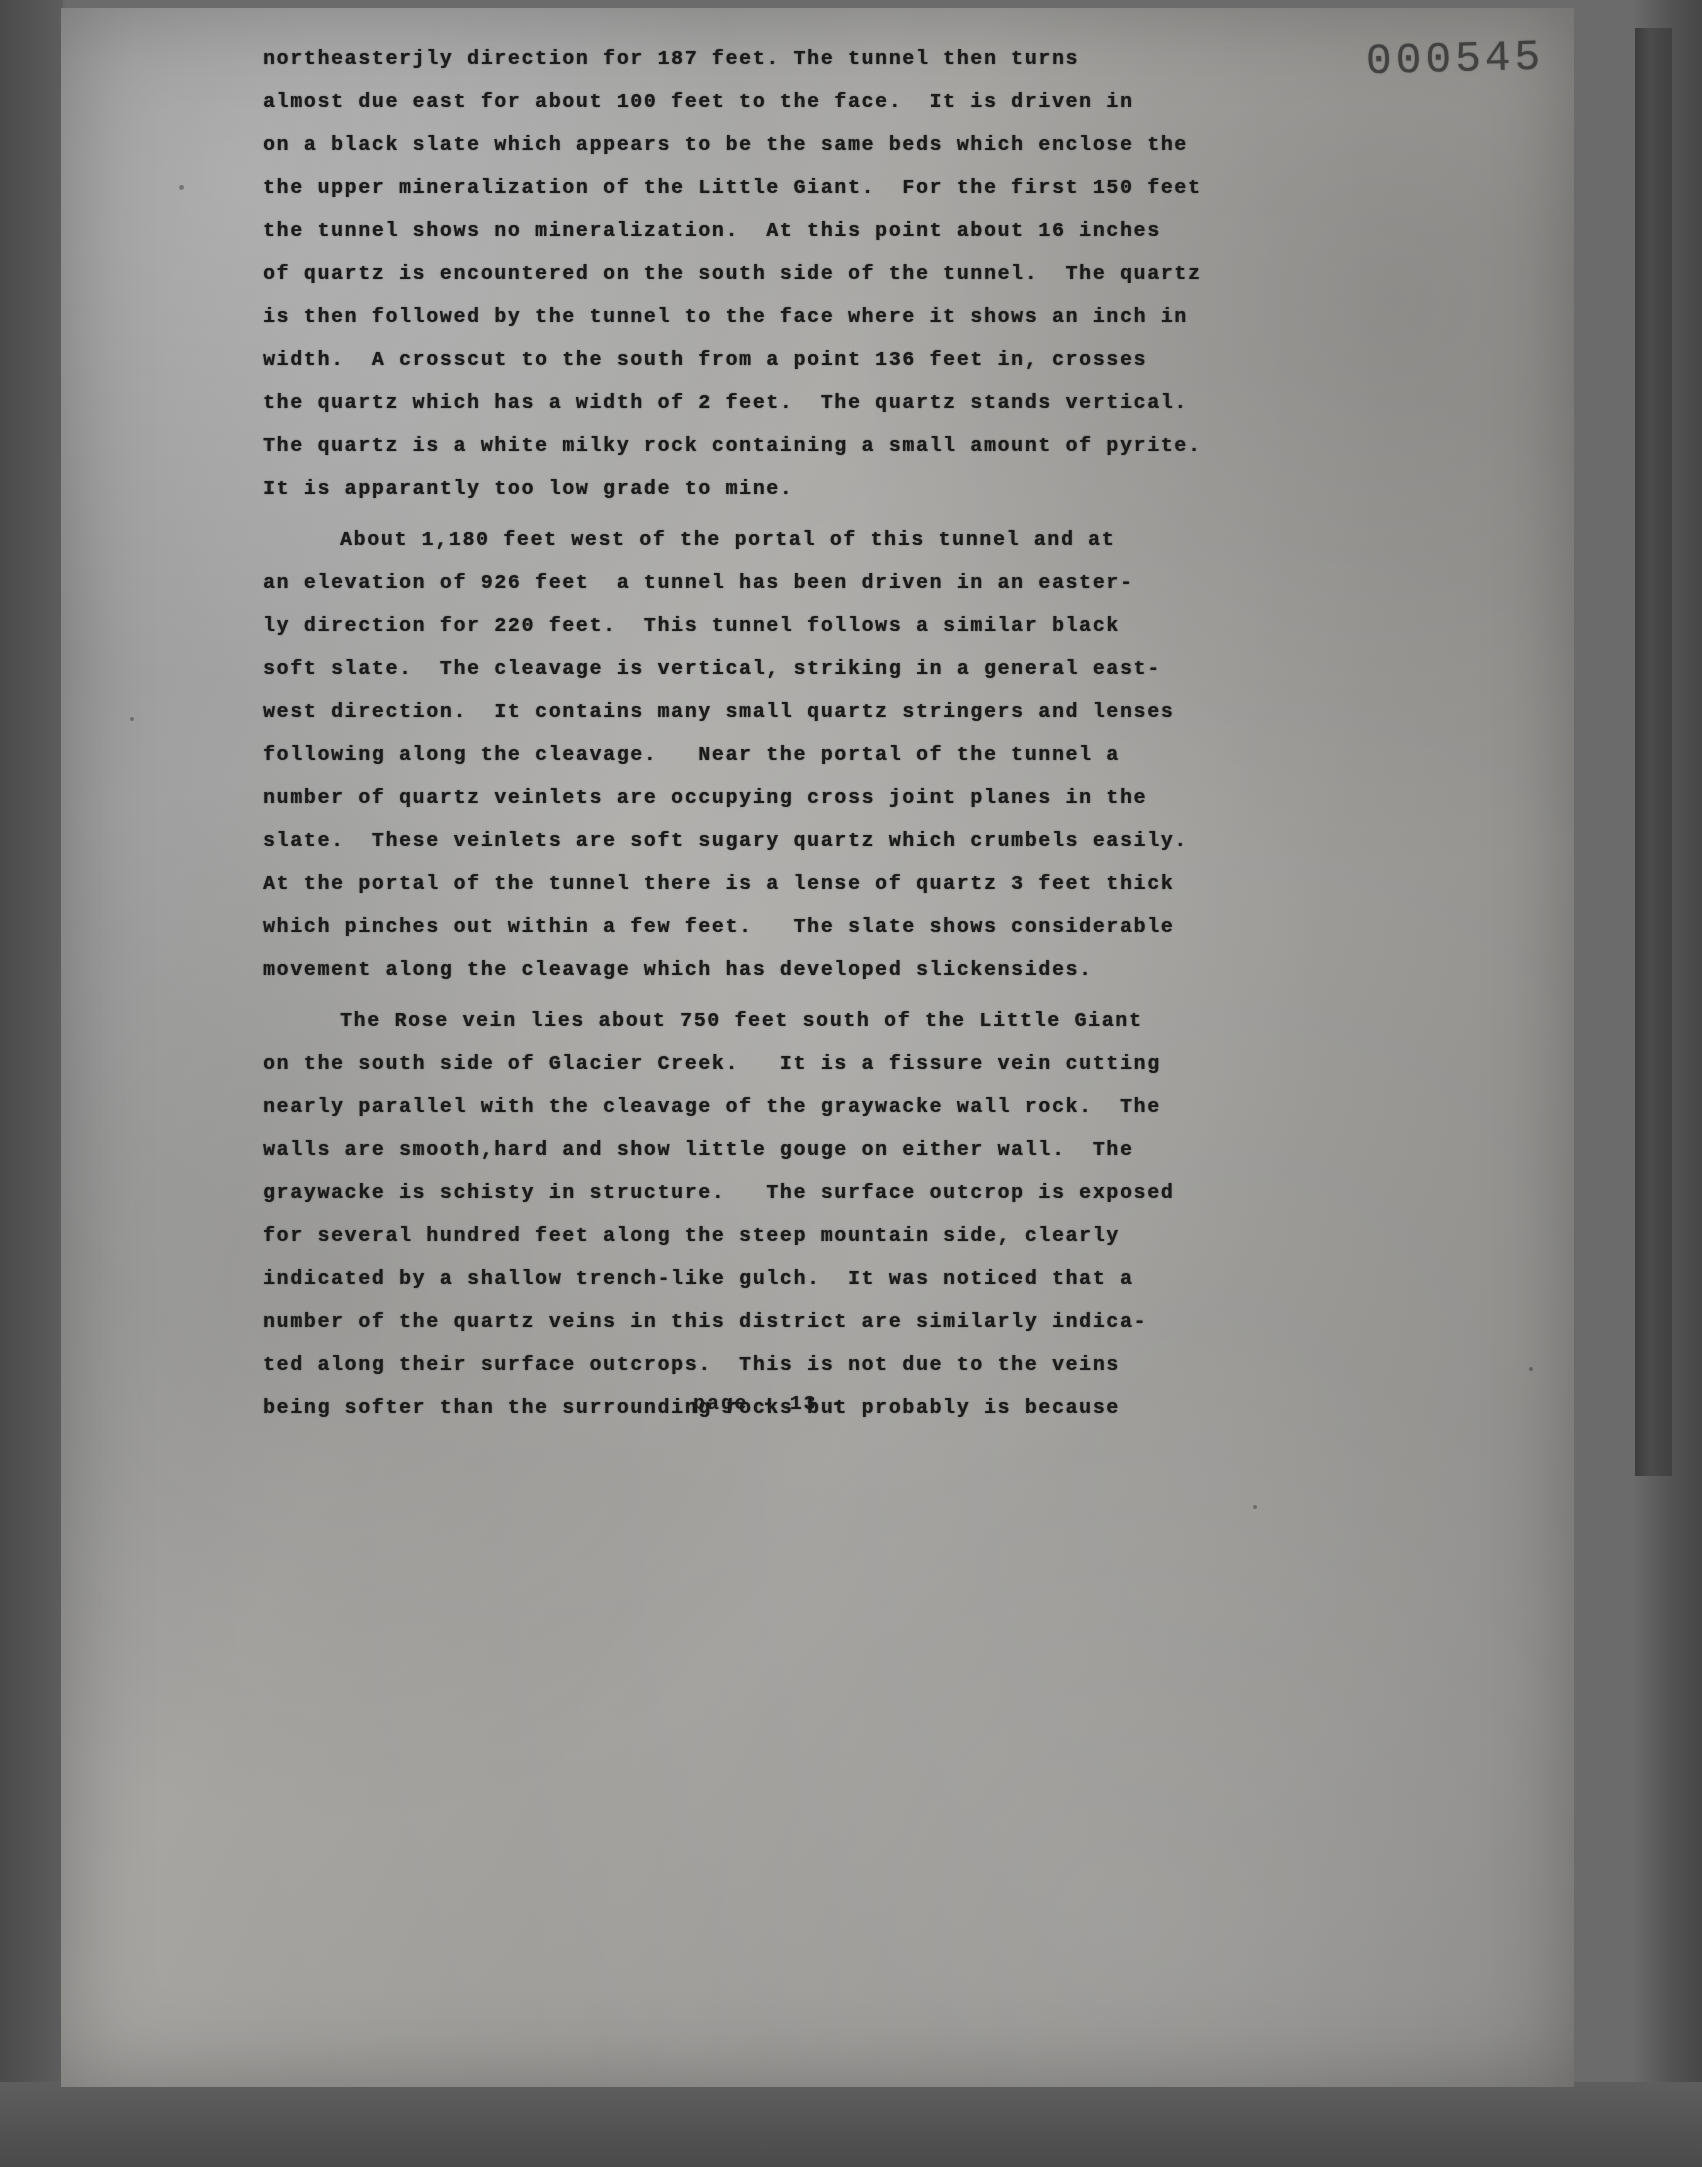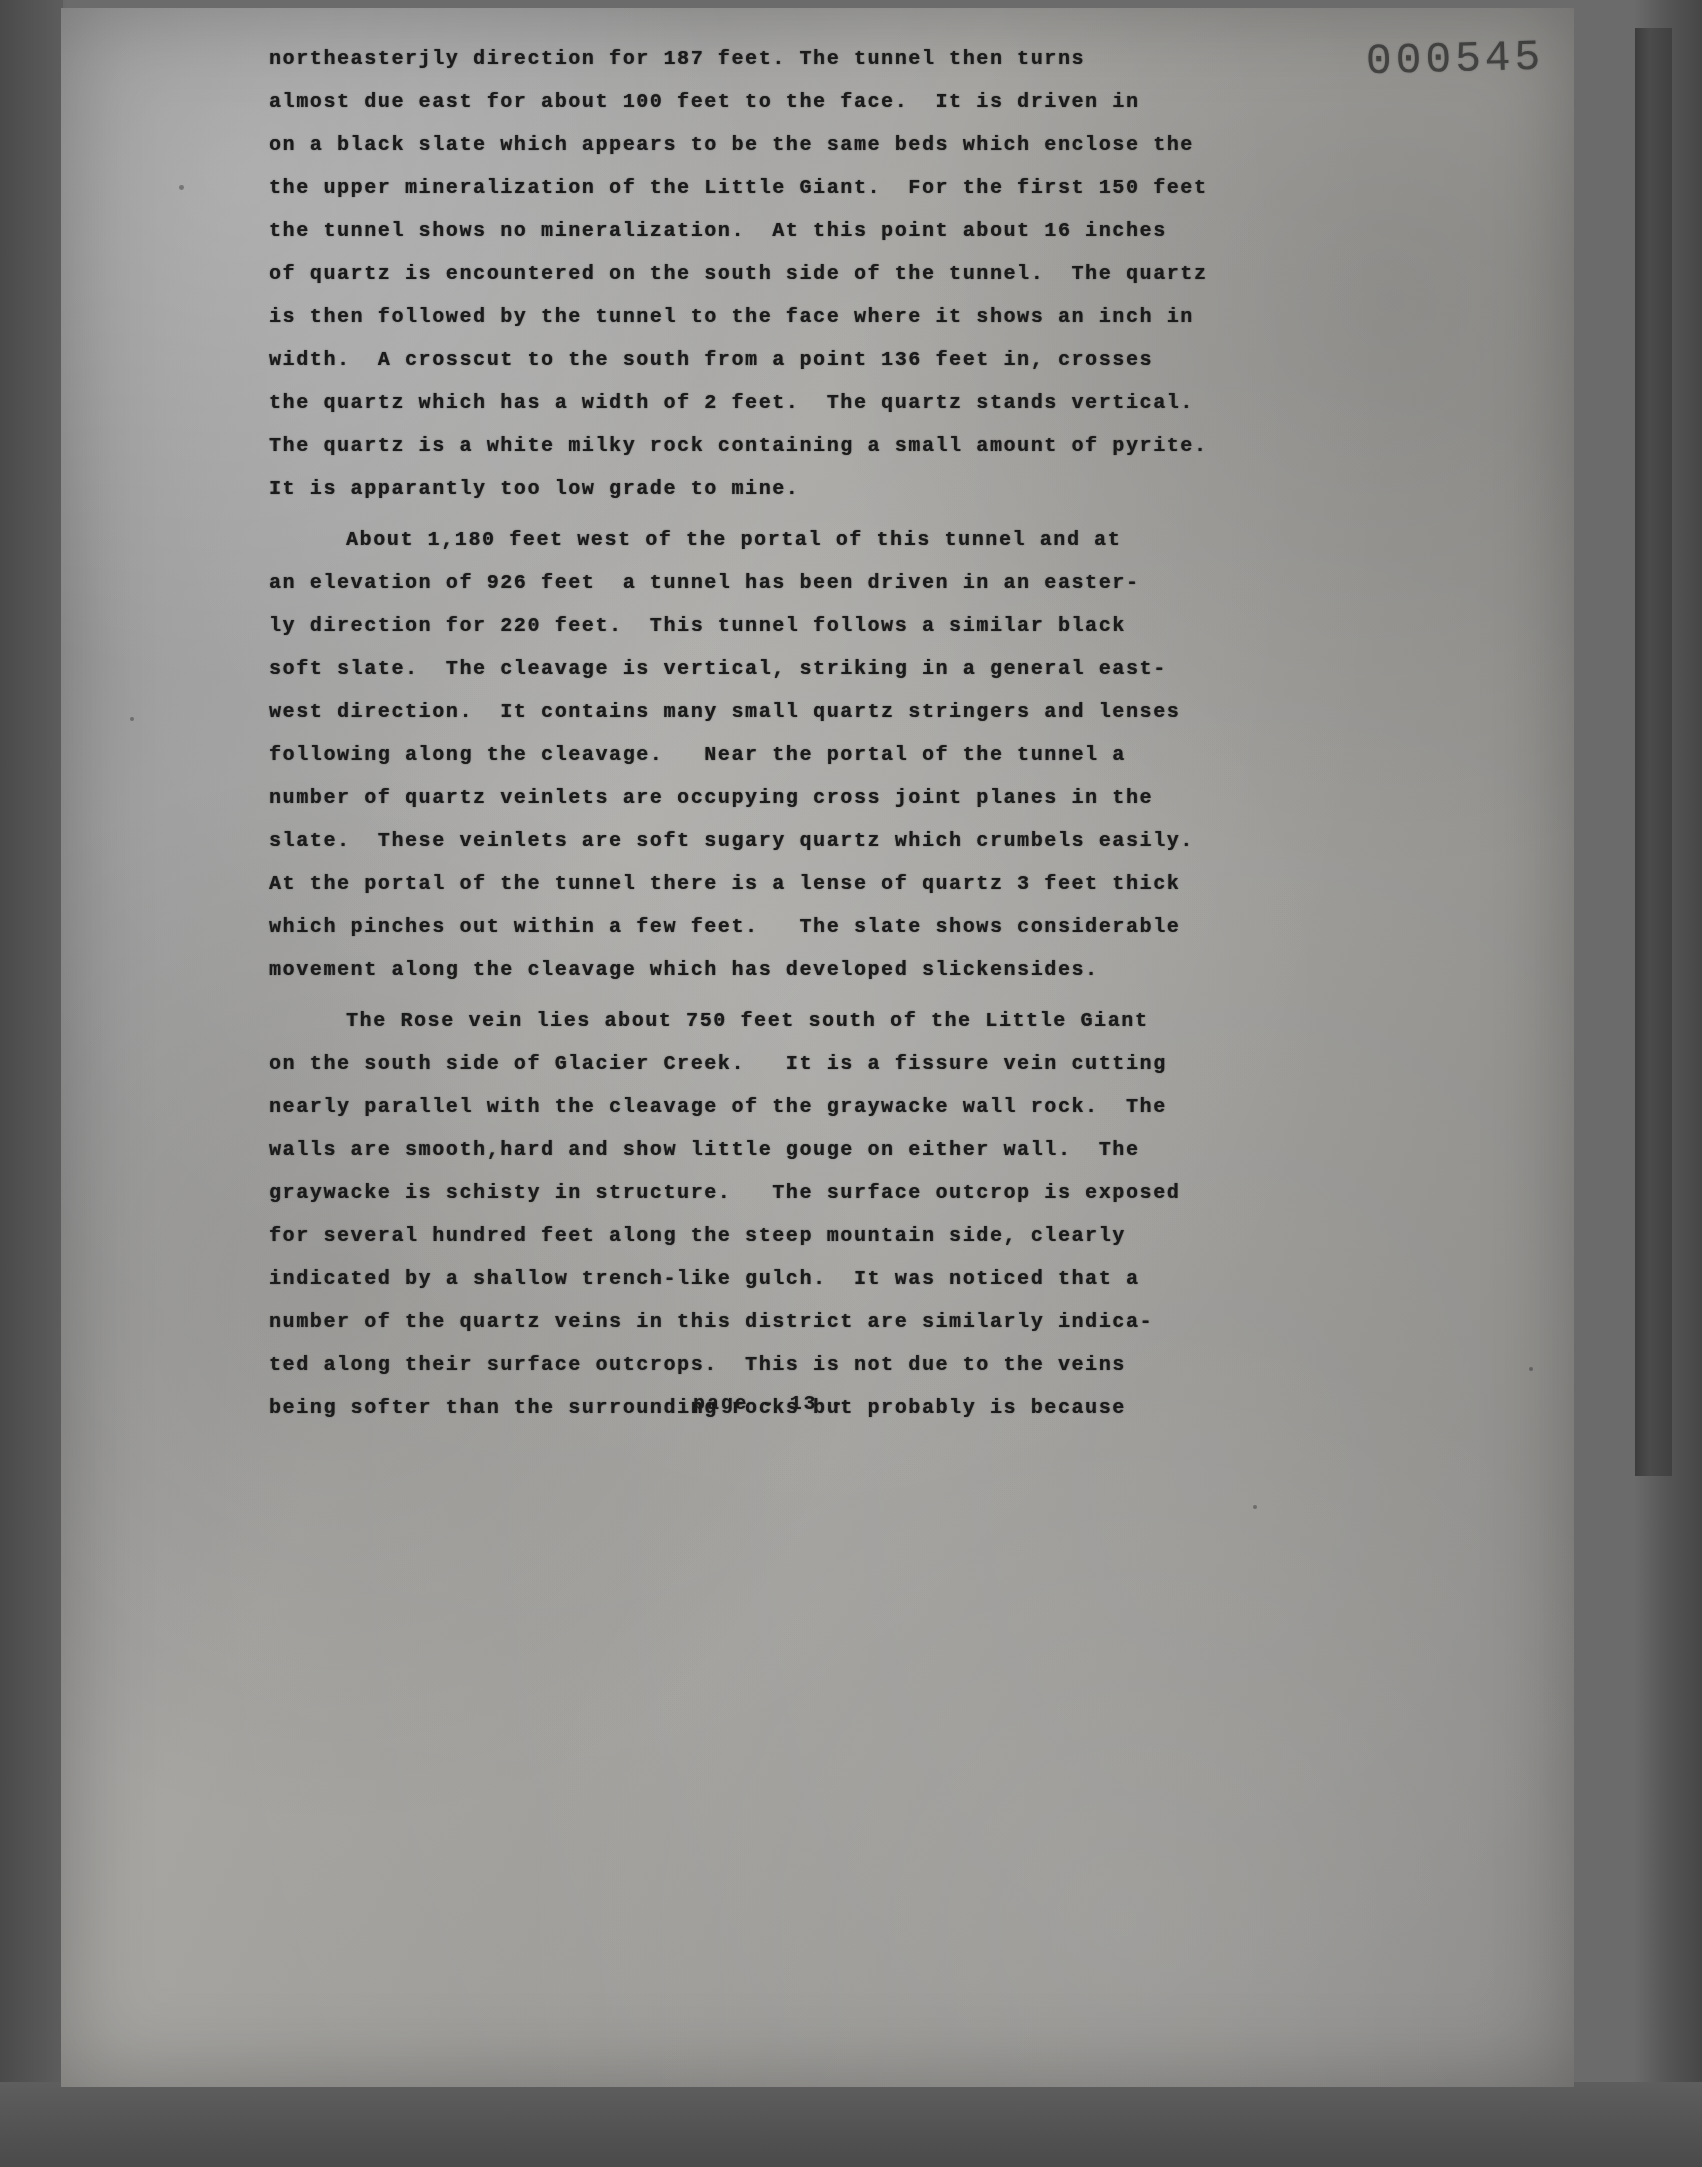--- a/index.html
+++ b/index.html
@@ -74,21 +74,21 @@
     left: 0;
     bottom: 0;
     width: 1702px;
     height: 85px;
     background: linear-gradient(180deg, #5e5e5e, #4a4a4a);
   }
 
   
   .body-text {
     position: absolute;
-    left: 208px;
+    left: 202px;
     top: 29.6px;
     width: 1241px;
     color: #1b1b1b;
     font-size: 20px;
     letter-spacing: 1.6px;
     line-height: 43px;
     font-weight: bold;
     text-shadow: 0 0 1.5px rgba(0,0,0,0.55), 0.5px 0.4px 0 rgba(0,0,0,0.25);
   }
   .para {

